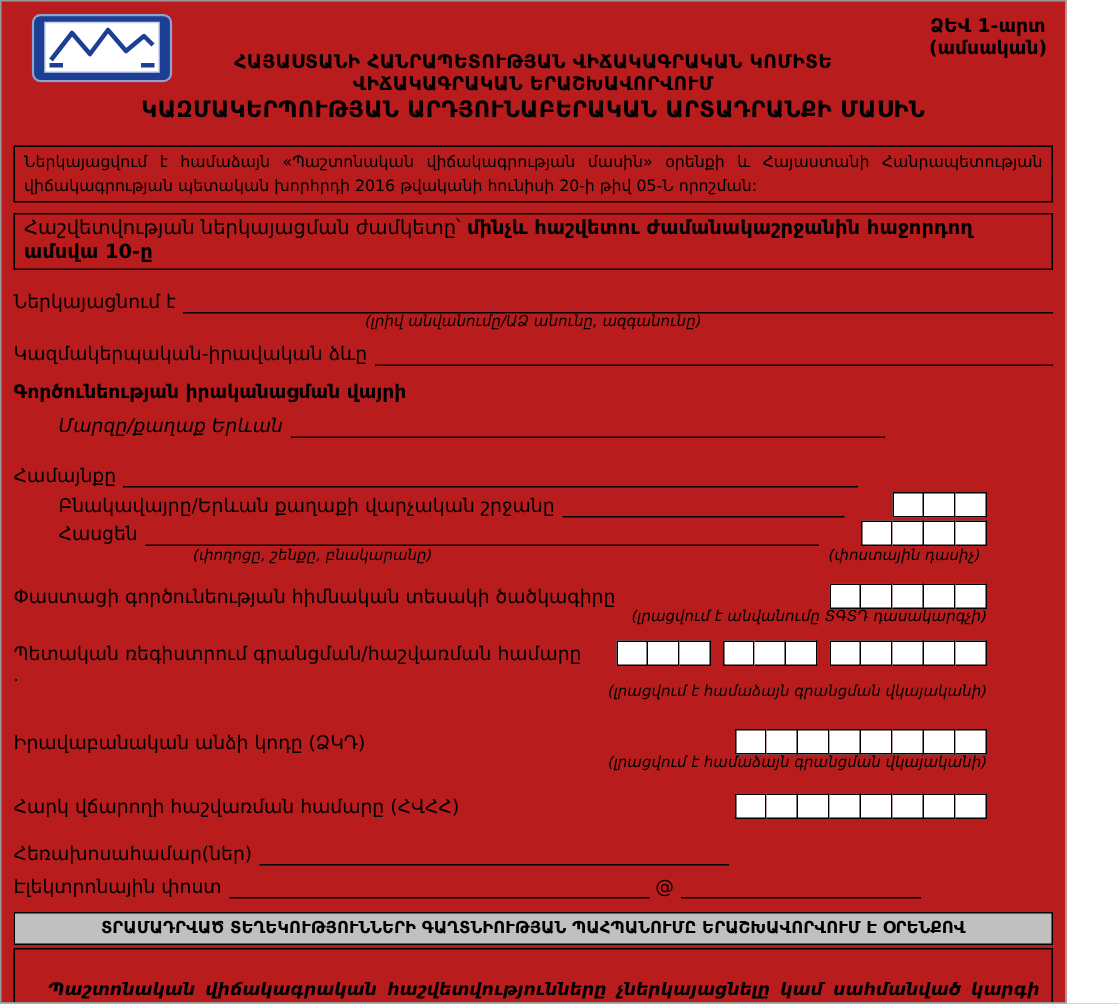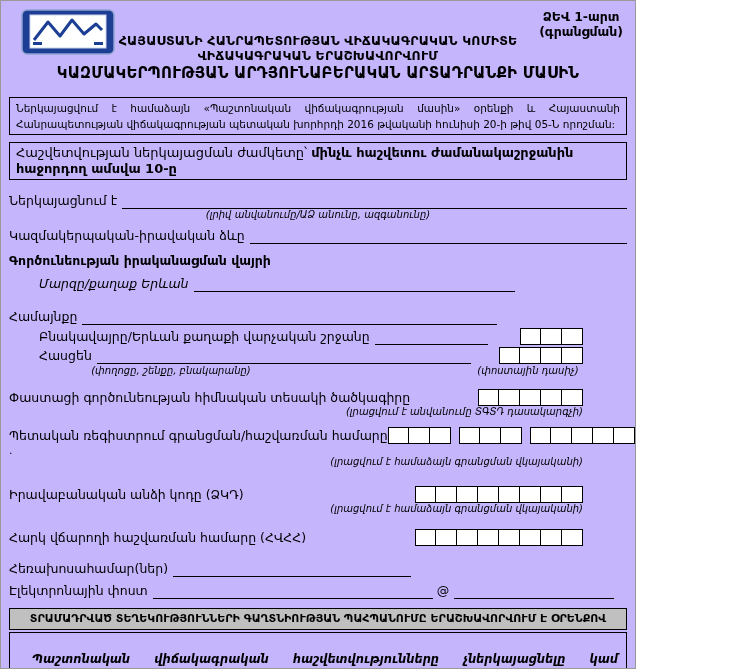--- a/index.html
+++ b/index.html
@@ -1,19 +1,19 @@
 <!DOCTYPE html>
 <html style="--logo_blue: #1c3e94; --bar_gray: #c0c0c0;"><head>
 <meta charset="utf-8">
 <style>
   * { box-sizing: border-box; margin: 0; padding: 0; }
   html, body { background: #fff; }
   .page {
-    width: 636px; height: 669px;
-    background: #c4b5fd; color: #000;
+    width: 711px; height: 669px;
+    background: #b91c1c; color: #000;
     font-family: "DejaVu Sans", sans-serif;
     border: 1px solid #999;
     padding: 6px 8px;
     position: relative;
     overflow: hidden;
   }
   
   .top { position: relative; height: 88px; }
   .logo { position: absolute; left: 12px; top: 2px; }
   .code { position: absolute; right: 4px; top: 2px; text-align: center;
@@ -72,21 +72,21 @@
       <svg width="94" height="46" viewBox="0 0 94 46" aria-hidden="true">
         <rect x="1" y="1" width="92" height="44" rx="5" fill="var(--logo_blue,#1c3e94)" stroke="#8fa3cf" stroke-width="1.5"></rect>
         <rect x="9" y="6" width="76" height="33" fill="#ffffff" stroke="#c7d2ea"></rect>
         <polyline points="13,31 27,13 39,27 51,11 63,25 75,15 81,21" fill="none" stroke="var(--logo_blue,#1c3e94)" stroke-width="3" stroke-linejoin="round"></polyline>
         <rect x="12" y="33" width="9" height="3" fill="var(--logo_blue,#1c3e94)"></rect>
         <rect x="73" y="33" width="9" height="3" fill="var(--logo_blue,#1c3e94)"></rect>
       </svg>
     </div>
     <div class="code">
       <div>ՁԵՎ 1-արտ</div>
-      <div>(գրանցման)</div>
+      <div>(ամսական)</div>
     </div>
     <div class="hdr">
       <div class="h1">ՀԱՅԱՍՏԱՆԻ ՀԱՆՐԱՊԵՏՈՒԹՅԱՆ ՎԻՃԱԿԱԳՐԱԿԱՆ ԿՈՄԻՏԵ</div>
       <div class="h1">ՎԻՃԱԿԱԳՐԱԿԱՆ ԵՐԱՇԽԱՎՈՐՎՈՒՄ</div>
       <div class="h3">ԿԱԶՄԱԿԵՐՊՈՒԹՅԱՆ ԱՐԴՅՈՒՆԱԲԵՐԱԿԱՆ ԱՐՏԱԴՐԱՆՔԻ ՄԱՍԻՆ</div>
     </div>
   </div>
 
   <div class="note">Ներկայացվում է համաձայն «Պաշտոնական վիճակագրության մասին» օրենքի և Հայաստանի Հանրապետության վիճակագրության պետական խորհրդի 2016 թվականի հունիսի 20-ի թիվ 05-Ն որոշման:</div>
 

